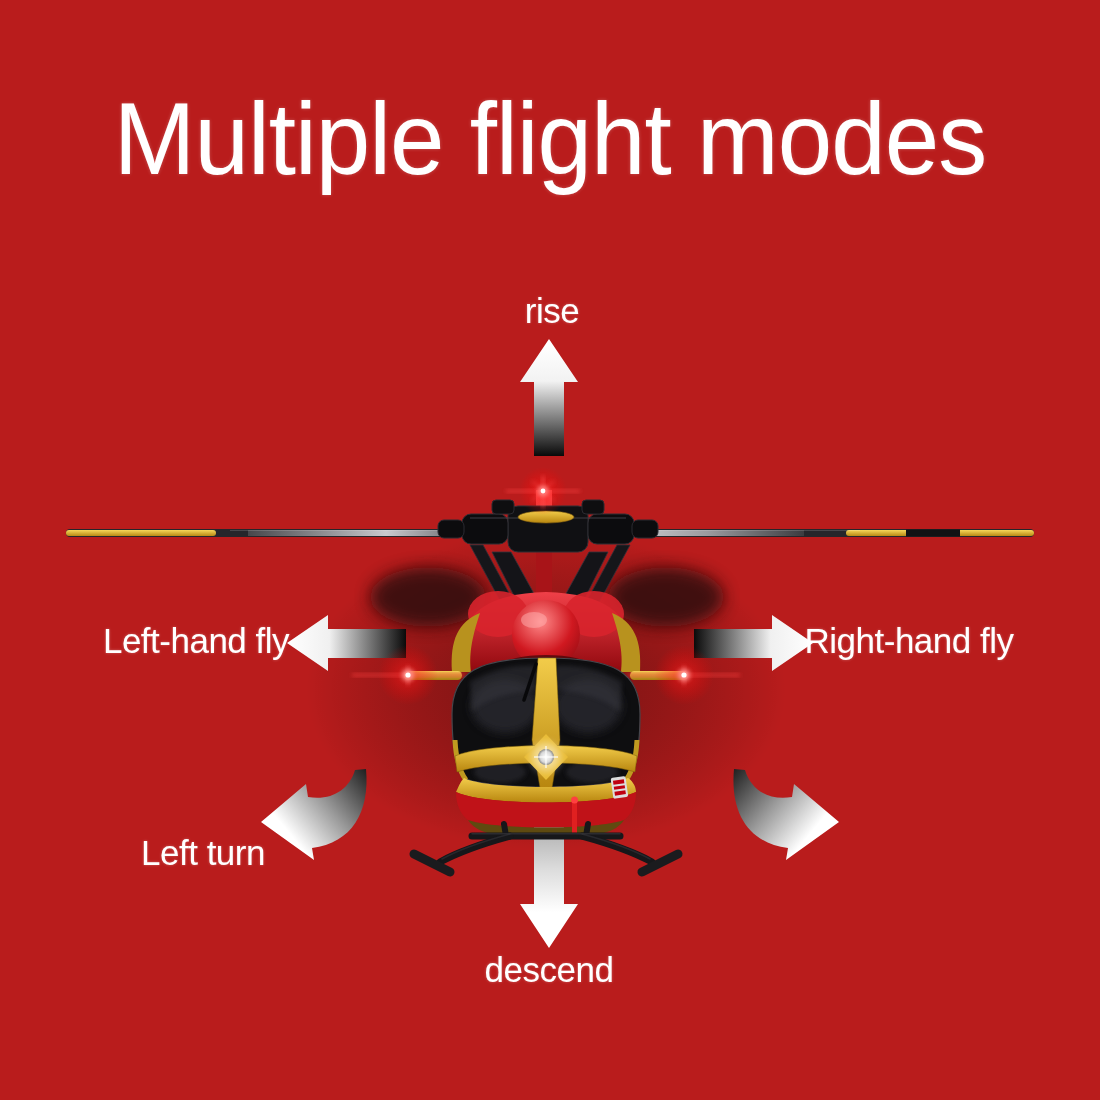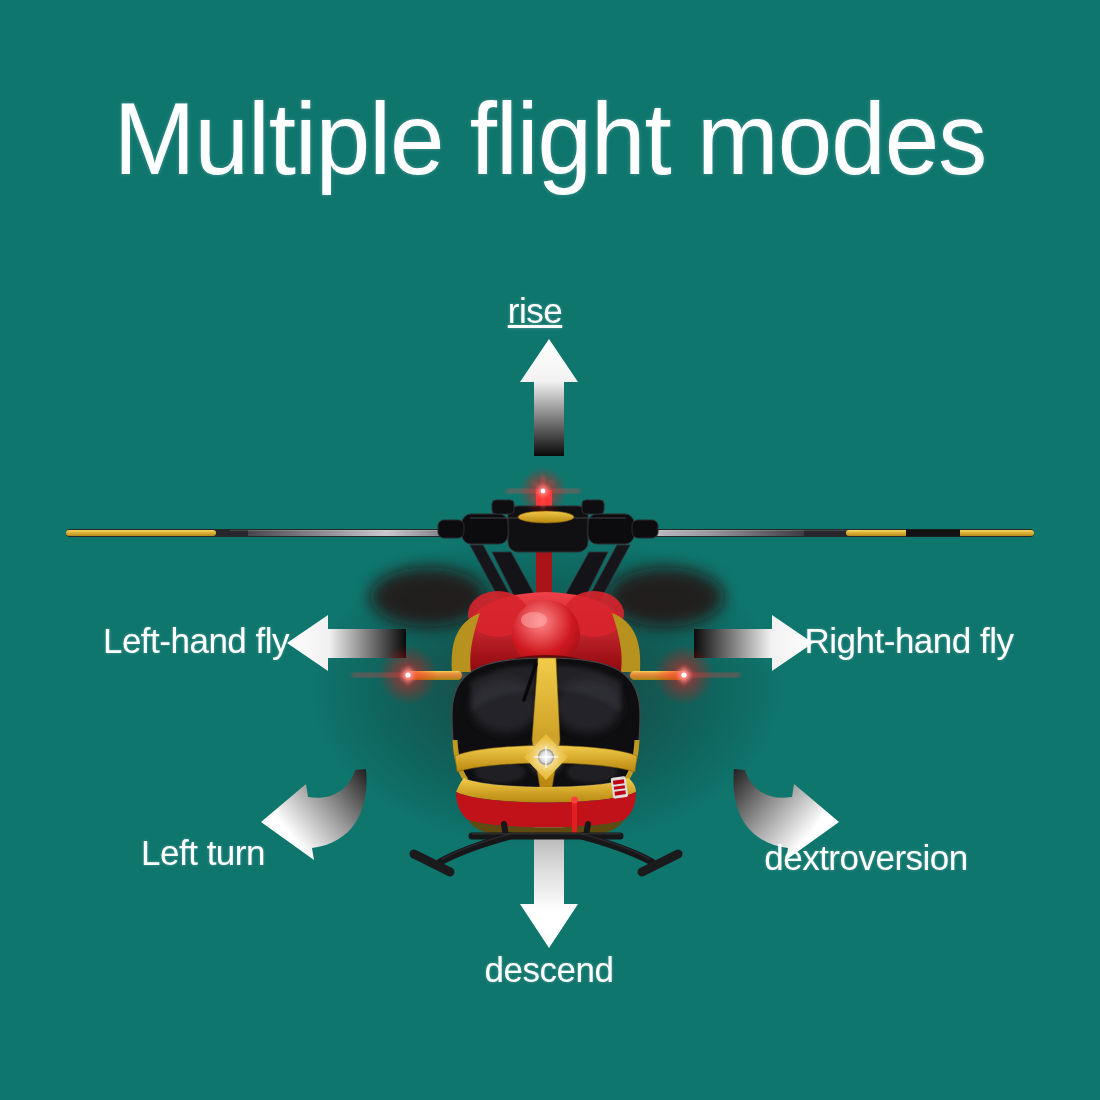--- a/index.html
+++ b/index.html
@@ -1,18 +1,18 @@
 <!DOCTYPE html>
 <html><head>
 <meta charset="utf-8">
 <style>
   html,body{margin:0;padding:0;background:#000;}
   .stage{
     position:relative;width:1100px;height:1100px;margin:0 auto;
-    background:#0f766e;overflow:hidden;
+    background:#b91c1c;overflow:hidden;
     font-family:"Liberation Sans","DejaVu Sans",sans-serif;
   }
   .gfx{position:absolute;left:0;top:0;width:1100px;height:1100px;}
   .title{
     position:absolute;color:#fff;font-size:102px;font-weight:400;
     letter-spacing:-1px;white-space:nowrap;
     transform:translate(-50%,-50%) scaleX(.96);
     text-shadow:0 0 4px rgba(255,255,255,.25);
   }
   .label{
@@ -270,24 +270,23 @@
         <line x1="532" y1="481" x2="554" y2="501" stroke="#ff5555" stroke-width="1.5" opacity=".6" filter="url(#b2)"></line>
         <line x1="554" y1="481" x2="532" y2="501" stroke="#ff5555" stroke-width="1.5" opacity=".6" filter="url(#b2)"></line>
         <circle cx="543" cy="491" r="5" fill="#ff8080" filter="url(#b2)"></circle>
         <circle cx="543" cy="491" r="2.4" fill="#ffffff"></circle>
       </g>
     </g>
   </svg>
 
   <div class="title" style="left:550px;top:139px;">Multiple flight modes</div>
 
-  <div class="label" style="left:535px;top:311px;text-decoration:underline;">rise</div>
+  <div class="label" style="left:552px;top:311px;">rise</div>
 
   <div class="label" style="left:196px;top:641px;">Left-hand fly</div>
 
   <div class="label" style="left:203px;top:853px;">Left turn</div>
 
   <div class="label" style="left:909px;top:641px;">Right-hand fly</div>
 
-  <div class="label" style="left:866px;top:858px;">dextroversion</div>
 
   <div class="label" style="left:549px;top:970px;text-align:center;">descend</div>
 </div>
 
 </body></html>

